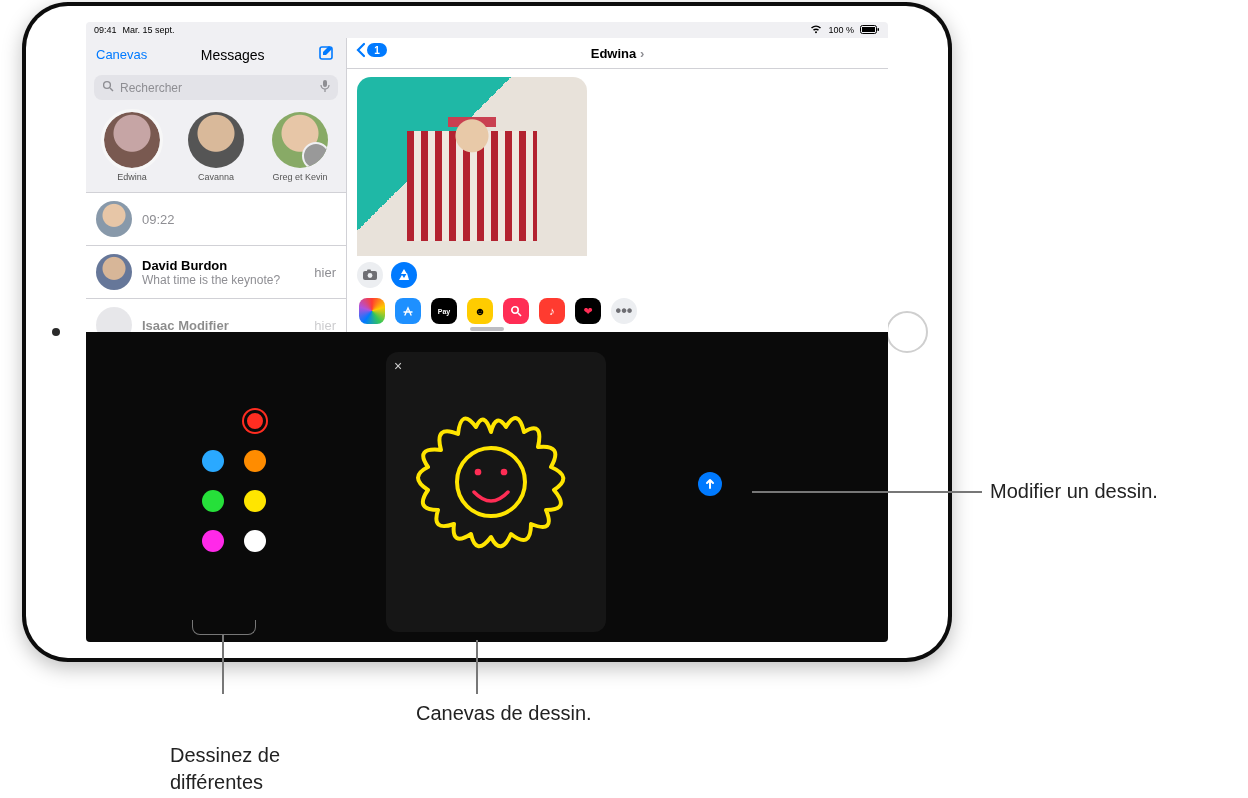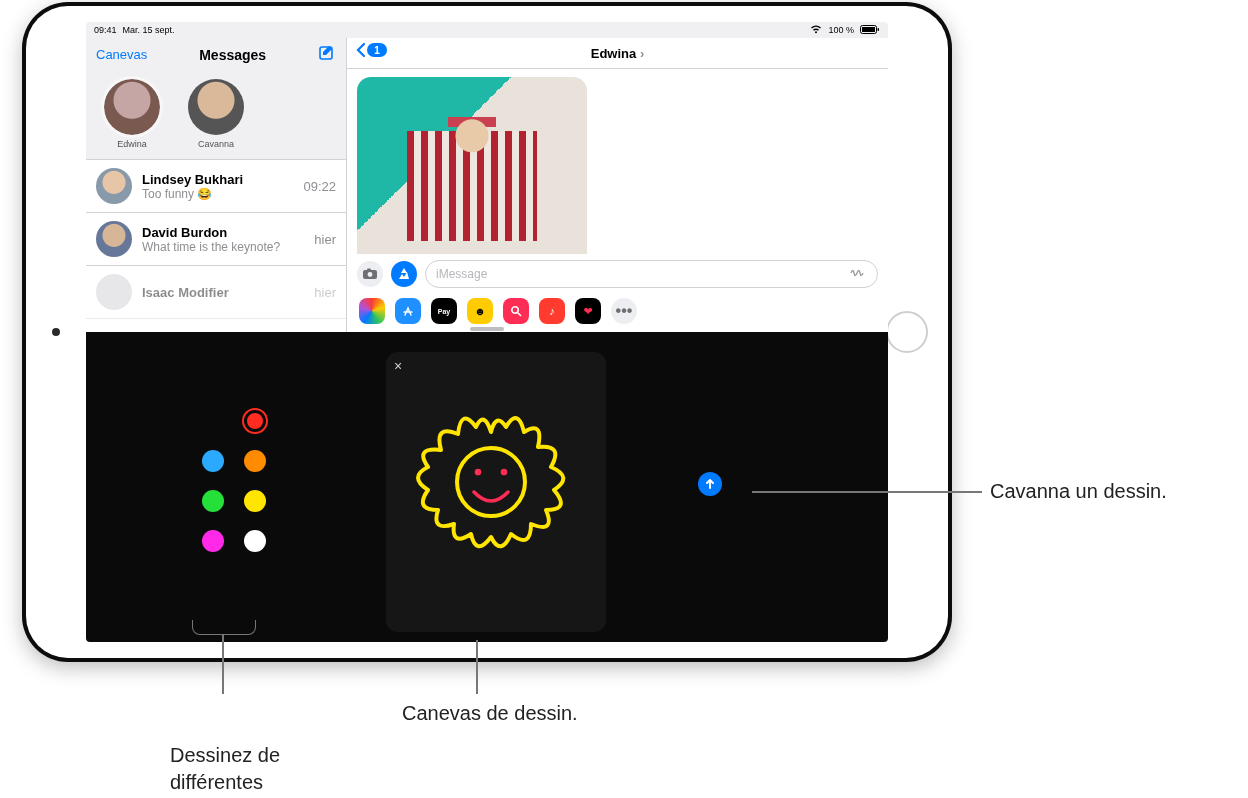--- a/index.html
+++ b/index.html
@@ -23,21 +23,21 @@
 
   
   .status{position:absolute;left:0;right:0;top:0;height:16px;font-size:9px;color:#000;display:flex;align-items:center;padding:0 8px;justify-content:space-between;}
   .status .left,.status .right{display:flex;gap:6px;align-items:center}
 
   
   .top{position:absolute;left:0;right:0;top:16px;bottom:310px;display:flex;background:var(--light);}
   .sidebar{width:260px;border-right:1px solid var(--sep);display:flex;flex-direction:column;background:var(--bg);}
   .sb-head{display:flex;align-items:center;justify-content:space-between;padding:6px 10px;font-size:14px;}
   .sb-head .edit{color:var(--blue);font-size:13px}
-  .sb-head .title{font-weight:700;font-size:14px}
+  .sb-head .title{font-weight:400;font-size:14px}
   .compose{color:var(--blue)}
   .search{margin:4px 8px;display:flex;align-items:center;background:var(--search);border-radius:8px;padding:4px 8px;font-size:12px;color:var(--grey);gap:6px}
   .search .mic{margin-left:auto}
 
   .pins{display:flex;gap:8px;padding:8px 8px 10px;font-size:9px;color:#555}
   .pin{display:flex;flex-direction:column;align-items:center;gap:4px;width:76px}
   .avatar-lg{width:56px;height:56px;border-radius:50%;background:#c9c9c9;position:relative;overflow:hidden}
   .pin.selected .avatar-lg{outline:3px solid #fff;box-shadow:0 0 0 1px rgba(0,0,0,.1);}
   .pin.selected{filter:brightness(.97)}
   .sub-av{position:absolute;right:-2px;bottom:-2px;width:24px;height:24px;border-radius:50%;background:#999;border:2px solid #f0f0f3}
@@ -84,21 +84,21 @@
   .canvas .close{position:absolute;left:8px;top:6px;color:#cfcfcf;font-size:14px;font-weight:300}
   .sun{position:absolute;left:20px;top:40px;width:170px;height:170px}
 
   .send{position:absolute;right:166px;top:140px;width:24px;height:24px;border-radius:50%;background:var(--blue);display:flex;align-items:center;justify-content:center}
   .send svg{width:12px;height:12px}
 
   
   .callout{position:absolute;font-size:20px;color:#222;line-height:1.35}
   .co-send{left:990px;top:478px}
   .co-colors{left:170px;top:742px;width:160px}
-  .co-canvas{left:402px;top:700px}
+  .co-canvas{left:416px;top:700px}
 
   
   .av-a{background:radial-gradient(circle at 50% 38%,#caa 0 18px,transparent 19px),linear-gradient(#7d5c52,#7d5c52);}
   .av-b{background:radial-gradient(circle at 50% 38%,#d9b99a 0 18px,transparent 19px),linear-gradient(#555,#555);}
   .av-c{background:radial-gradient(circle at 50% 38%,#e7c6a7 0 18px,transparent 19px),linear-gradient(#8a6,#8a6);}
   .av-d{background:radial-gradient(circle at 50% 40%,#e7c6a7 0 11px,transparent 12px),linear-gradient(#89a,#89a);}
   .av-e{background:radial-gradient(circle at 50% 40%,#d7b698 0 11px,transparent 12px),linear-gradient(#679,#679);}
 </style>
 </head>
 <body>
@@ -140,39 +140,56 @@
             <div class="sb-head">
               <span class="edit">Canevas</span>
               <span class="title">Messages</span>
               <span class="compose">
                 <svg width="18" height="18" viewBox="0 0 18 18">
                     <rect x="2" y="3" width="12" height="12" rx="2" fill="none" stroke="#007aff" stroke-width="1.6"></rect>
                     <path d="M11 2l3 3-6 6H5V8z" fill="#007aff"></path>
                   </svg>
               </span>
             </div>
+            <div class="search">
+              <span>
+                <svg width="12" height="12" viewBox="0 0 12 12">
+                    <circle cx="5" cy="5" r="3.4" fill="none" stroke="#8e8e93" stroke-width="1.4"></circle>
+                    <line x1="8" y1="8" x2="11" y2="11" stroke="#8e8e93" stroke-width="1.4"></line>
+                  </svg>
+              </span>
+              <span>Rechercher</span>
+              <span class="mic">
+                <svg width="10" height="14" viewBox="0 0 10 14">
+                    <rect x="3" y="1" width="4" height="7" rx="2" fill="#8e8e93"></rect>
+                    <path d="M1 6a4 4 0 008 0M5 10v3" stroke="#8e8e93" fill="none" stroke-width="1.2"></path>
+                  </svg>
+              </span>
+            </div>
 
             <div class="pins">
               <div class="pin selected">
                 <div class="avatar-lg av-a"></div>
                 <span>Edwina</span>
               </div>
               <div class="pin">
                 <div class="avatar-lg av-b"></div>
                 <span>Cavanna</span>
               </div>
+              <div class="pin">
+                <div class="avatar-lg av-c">
+                    <div class="sub-av"></div>
+                  </div>
+                <span>Greg et Kevin</span>
+              </div>
             </div>
 
             <div class="convs">
               <div class="crow">
                 <div class="avatar-sm av-d"></div>
-                <div class="meta">
-                  <div class="name">Lindsey Bukhari</div>
-                  <div class="preview">Too funny 😂</div>
-                </div>
                 <div class="time">09:22</div>
               </div>
               <div class="crow">
                 <div class="avatar-sm av-e"></div>
                 <div class="meta">
                   <div class="name">David Burdon</div>
                   <div class="preview">What time is the keynote?</div>
                 </div>
                 <div class="time">hier</div>
               </div>
@@ -207,28 +224,20 @@
                 <svg width="16" height="12" viewBox="0 0 16 12">
                     <rect x="1" y="2" width="14" height="9" rx="2" fill="#6e6e73"></rect>
                     <circle cx="8" cy="6.5" r="2.4" fill="#eceef1"></circle>
                     <rect x="5" y="0.5" width="4" height="2" rx="1" fill="#6e6e73"></rect>
                   </svg>
               </div>
               <div class="round apps-btn">
                 <svg width="14" height="14" viewBox="0 0 14 14">
                     <path d="M7 1l3 5H4zM2 12l3-5 2 3 3-5 2 7z" fill="#fff"></path>
                   </svg>
-              </div>
-              <div class="msgfield">
-                <span>iMessage</span>
-                <span class="voice">
-                  <svg width="18" height="18" viewBox="0 0 18 18">
-                      <path d="M2 9q2-5 3 0t3 0 3 0 3 0" fill="none" stroke="#9a9aa0" stroke-width="1.4"></path>
-                    </svg>
-                </span>
               </div>
             </div>
 
             <div class="appdrawer">
               <div class="chip" style="background:conic-gradient(#ff3b30,#ffcc00,#34c759,#007aff,#af52de,#ff3b30);"></div>
               <div class="chip" style="background:#1e90ff">
                 <svg width="14" height="14" viewBox="0 0 14 14">
                     <path d="M4 11l3-7 3 7M3 8h8" stroke="#fff" stroke-width="1.4" fill="none" stroke-linecap="round"></path>
                   </svg>
               </div>
@@ -284,21 +293,21 @@
             <svg viewBox="0 0 12 12">
                 <path d="M6 10V2M3 5l3-3 3 3" fill="none" stroke="#fff" stroke-width="2" stroke-linecap="round" stroke-linejoin="round"></path>
               </svg>
           </div>
         </div>
 
       </div>
     </div>
   </div>
 
-  <div class="callout co-send">Cavanna un dessin.</div>
+  <div class="callout co-send">Modifier un dessin.</div>
   <div style="position:absolute;left:752px;top:491px;width:230px;height:1.5px;background:#777"></div>
 
   <div class="callout co-colors">Dessinez de différentes couleurs.</div>
   <div style="position:absolute;left:192px;top:620px;width:62px;height:14px;border:1.5px solid #777;border-top:none;border-radius:0 0 8px 8px"></div>
   <div style="position:absolute;left:222px;top:634px;width:1.5px;height:60px;background:#777"></div>
 
   <div class="callout co-canvas">Canevas de dessin.</div>
   <div style="position:absolute;left:476px;top:640px;width:1.5px;height:54px;background:#777"></div>
 
 </div>

